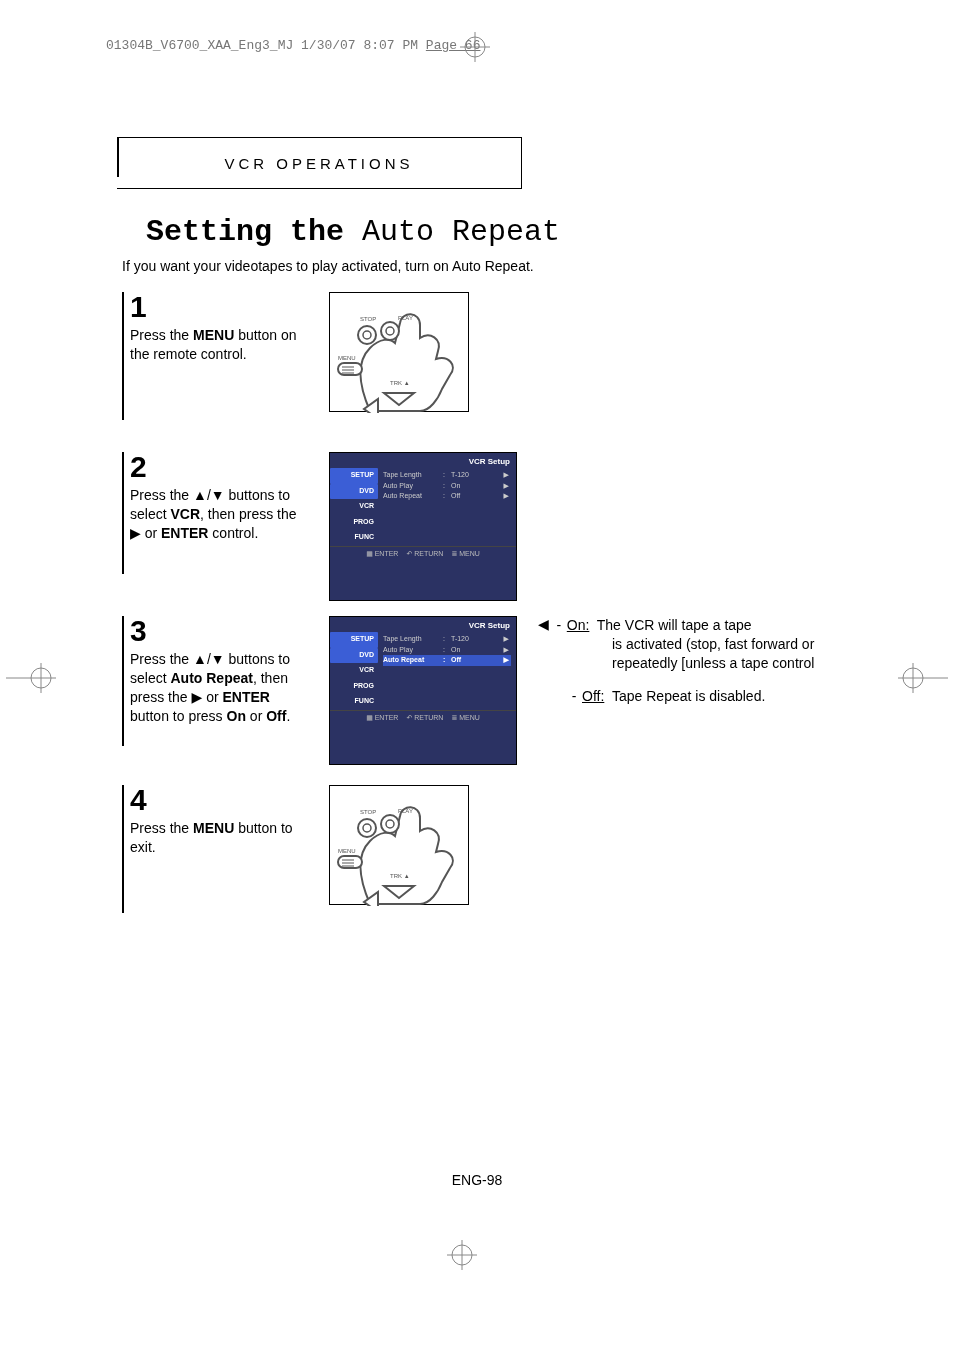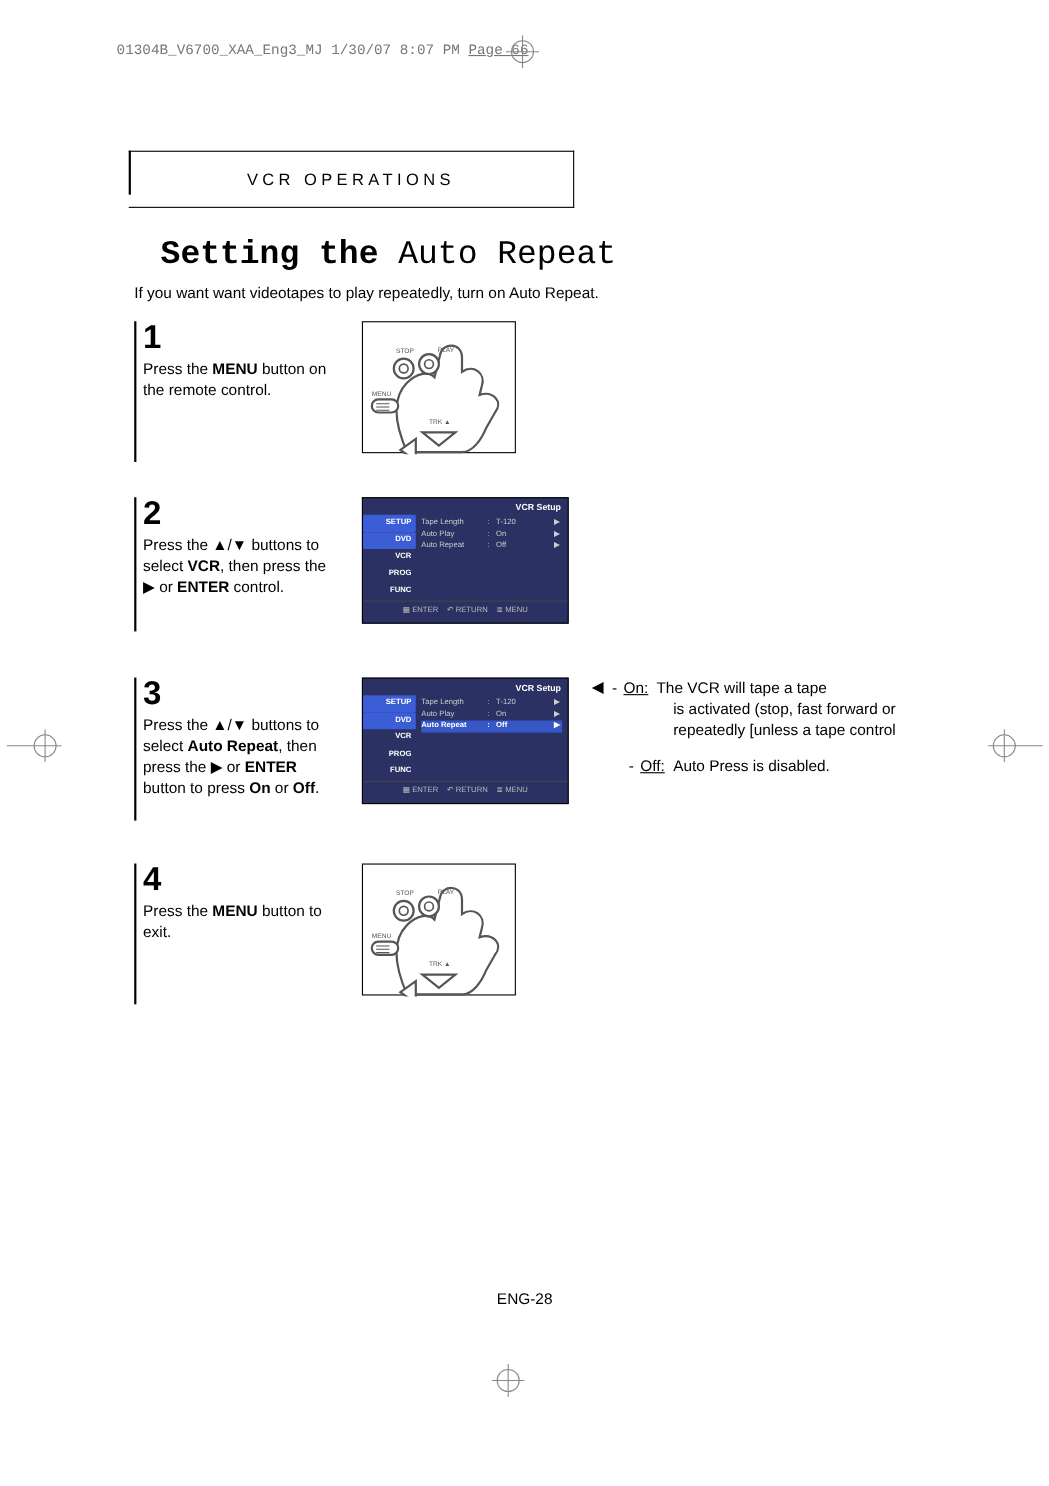--- a/index.html
+++ b/index.html
@@ -87,21 +87,21 @@
     border-left: 2.5px solid #000;
   }
   .step-text { width: 185px; font-size: 14px; line-height: 1.35; padding-left: 8px; }
   .step-num { font-size: 30px; font-weight: bold; line-height: 1; margin-bottom: 4px; }
   .step-img {
     border: 1px solid #000;
     background: #fff;
     position: relative;
   }
   .remote-box { width: 140px; height: 120px; }
-  .osd-box { width: 188px; height: 115px; background:#2b3263; }
+  .osd-box { width: 188px; height: 149px; background:#2b3263; }
   .osd-header { color:#fff; font-size:8px; text-align:right; padding:4px 6px 2px; font-weight:bold;}
   .osd-body { display:flex; height:78px;}
   .osd-side { width:48px; display:flex; flex-direction:column; gap:0;}
   .osd-tab { font-size:7px; font-weight:bold; color:#fff; text-align:right; padding:2px 4px; line-height:1.4; height:15.5px;}
   .osd-tab.selected { background:#3b5ed6; color:#fff; border-radius:1px;}
   .osd-main { flex:1; padding:2px 5px; }
   .osd-row { display:flex; font-size:7px; color:#ccc; line-height:1.5; gap:2px;}
   .osd-row.hl { background:#3b60e0cc; color:#fff; font-weight:bold;}
   .osd-row .k{ width:58px;}
   .osd-row .c{ width:6px;}
@@ -172,21 +172,21 @@
 
 <div class="page-vline-left"></div>
 <div class="section-header-box">
   <span class="section-header-text">VCR OPERATIONS</span>
 </div>
 
 <div class="main-title">
   <span>Setting the </span><span class="light">Auto Repeat</span>
 </div>
 
-<div class="intro-text">If you want want videotapes to play repeatedly, turn on Auto Repeat.</div>
+<div class="intro-text">If you want your videotapes to play activated, turn on Auto Repeat.</div>
 
 <div class="step" style="top:292px;">
   <div class="step-vline" style="height:128px;"></div>
   <div class="step-text">
     <div class="step-num">1</div>
     <span>Press the </span><span class="bold">MENU</span><span> button on the remote control.</span>
   </div>
   <div class="step-img remote-box remote-hand">
     <svg viewBox="0 0 140 120" width="140" height="120">
 
@@ -332,25 +332,25 @@
     <span class="tri">◀</span>
     <span class="dash">-</span>
     <span class="lbl">On:</span>
     <span>The VCR will tape a tape</span>
   </div>
   <div class="indent">is activated (stop, fast forward or</div>
   <div class="indent">repeatedly [unless a tape control</div>
   <div class="row row2">
     <span class="dash">-</span>
     <span class="lbl">Off:</span>
-    <span>Auto Press is disabled.</span>
-  </div>
-</div>
-
-<div class="page-num">ENG-28</div>
+    <span>Tape Repeat is disabled.</span>
+  </div>
+</div>
+
+<div class="page-num">ENG-98</div>
 
 <div class="reg-bottom">
   <svg width="30" height="30">
       <circle cx="15" cy="15" r="10" fill="none" stroke="#888" stroke-width="1"></circle>
       <line x1="15" y1="0" x2="15" y2="30" stroke="#888"></line>
       <line x1="0" y1="15" x2="30" y2="15" stroke="#888"></line>
     </svg>
 </div>
 
 <div class="crop-left">

